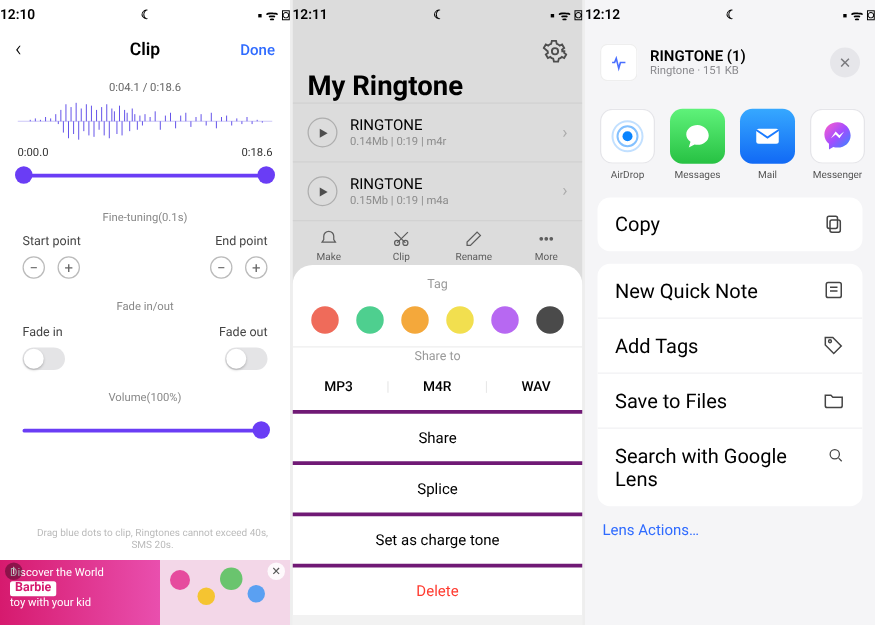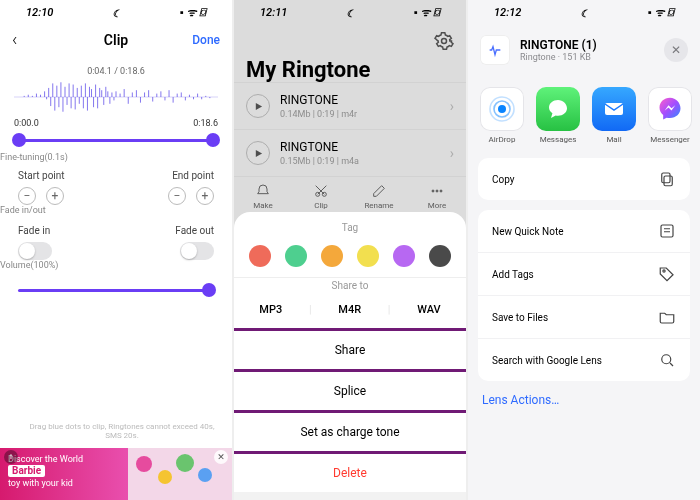--- a/index.html
+++ b/index.html
@@ -1,37 +1,37 @@
 <!DOCTYPE html>
 <html><head>
 <meta charset="utf-8">
 <style>
   * { box-sizing: border-box; margin: 0; padding: 0; font-family: -apple-system, BlinkMacSystemFont, "Segoe UI", Roboto, sans-serif; }
   body { background: #eee; display: flex; gap: 2px; width: 700px; height: 500px; overflow: hidden; }
   .phone { width: 233px; height: 500px; background: #fff; position: relative; overflow: hidden; font-size: 11px; color: #000; }
   .phone.dim { background: #efefef; }
   
-  .status { display: flex; justify-content: space-between; align-items: flex-end; padding: 4px 26px; font-size: 11px; font-weight: 600; font-style: italic; }
+  .status { display: flex; justify-content: space-between; align-items: center; padding: 4px 0; font-size: 11px; font-weight: 600; }
   .status .right { display: flex; gap: 4px; align-items: center; }
   .moon { font-size: 10px; }
   
   .navbar { display: flex; justify-content: space-between; align-items: center; padding: 6px 12px; }
   .navbar .title { font-weight: 600; font-size: 14px; position: absolute; left: 0; right: 0; text-align: center; pointer-events: none; }
   .navbar .done { color: #2f6bff; font-size: 12px; font-weight: 500; }
   .back-ch { font-size: 18px; font-weight: 300; }
   .timecounter { text-align: center; font-size: 9px; color: #666; margin-top: 10px; }
   .wave-wrap { padding: 0 14px; margin-top: 4px; }
   .wave { height: 34px; width: 100%; position: relative; display:flex; align-items:center; }
   .wave svg { width:100%; height:100%; }
   .wave-labels { display:flex; justify-content:space-between; font-size:9px; color:#333; margin-top:4px; }
   .range-track { position: relative; height: 24px; margin-top: 0px; }
   .range-line { position:absolute; left:0; right:0; top:11px; height:3px; background:#6a3df5; border-radius:2px; }
   .range-dot { position:absolute; top:5px; width:14px; height:14px; border-radius:50%; background:#6a3df5; }
   .range-dot.left { left:-2px; } .range-dot.right { right:-2px; }
-  .section-label { font-size:9px; color:#888; }
+  .section-label { text-align:center; font-size:9px; color:#888; margin-top:18px; }
   .twocol { display:flex; justify-content:space-between; padding:0 18px; margin-top:8px; }
   .col { text-align:left; }
   .col.r { text-align:right; }
   .col .lbl { font-size:10px; color:#444; }
   .stepper { display:flex; gap:10px; margin-top:6px; align-items:center; }
   .col.r .stepper { justify-content:flex-end; }
   .stepbtn { width:18px; height:18px; border:1px solid #bbb; border-radius:50%; display:flex; align-items:center; justify-content:center; font-size:12px; color:#666; background:#fff; }
   .switchrow { display:flex; justify-content:space-between; padding:0 18px; margin-top:10px; }
   .switch { width:34px; height:18px; border-radius:10px; background:#e4e4e6; position:relative; margin-top:6px; }
   .switch::after { content:""; width:16px; height:16px; border-radius:50%; background:#fff; position:absolute; top:1px; left:1px; box-shadow:0 1px 2px rgba(0,0,0,.25); }
@@ -78,21 +78,21 @@
   .share-head { display:flex; align-items:center; gap:10px; padding:12px 12px 8px; }
   .file-icon { width:30px; height:30px; border-radius:6px; background:#fff; display:flex; align-items:center; justify-content:center; box-shadow:0 0 0 1px #eee inset; }
   .file-icon svg { width:16px; height:16px; }
   .share-head .t1 { font-size:12px; font-weight:600; }
   .share-head .t2 { font-size:9px; color:#8a8a8e; }
   .close-x { margin-left:auto; width:24px; height:24px; border-radius:50%; background:#e6e6ea; color:#7a7a7e; display:flex; align-items:center; justify-content:center; font-size:12px; }
   .share-targets { display:flex; gap:12px; padding:14px 12px 4px; overflow:hidden; }
   .tgt { width:46px; text-align:center; font-size:8px; color:#555; }
   .appicon { width:44px; height:44px; border-radius:10px; margin:0 auto 4px; display:flex; align-items:center; justify-content:center; }
   .action-list { margin:10px 10px 0; background:#fff; border-radius:10px; overflow:hidden; }
-  .action-row { display:flex; align-items:center; justify-content:space-between; padding:12px 14px; font-size:10px; border-top:1px solid #f1f1f3;gap:24px; }
+  .action-row { display:flex; align-items:flex-start; justify-content:space-between; padding:12px 14px; font-size:16px; border-top:1px solid #f1f1f3;gap:24px; }
   .action-row:first-child { border-top:none; }
   .action-row .ic { width:18px; height:18px; color:#555; stroke:#444; fill:none; stroke-width:1.6; }
   .single-card { margin:10px 10px 0; background:#fff; border-radius:10px; }
   .edit-link { display:block; padding:12px 14px; color:#2f6bff; font-size:12px; }
 </style>
 </head>
 <body>
 
 <div class="phone">
   <div class="status">

